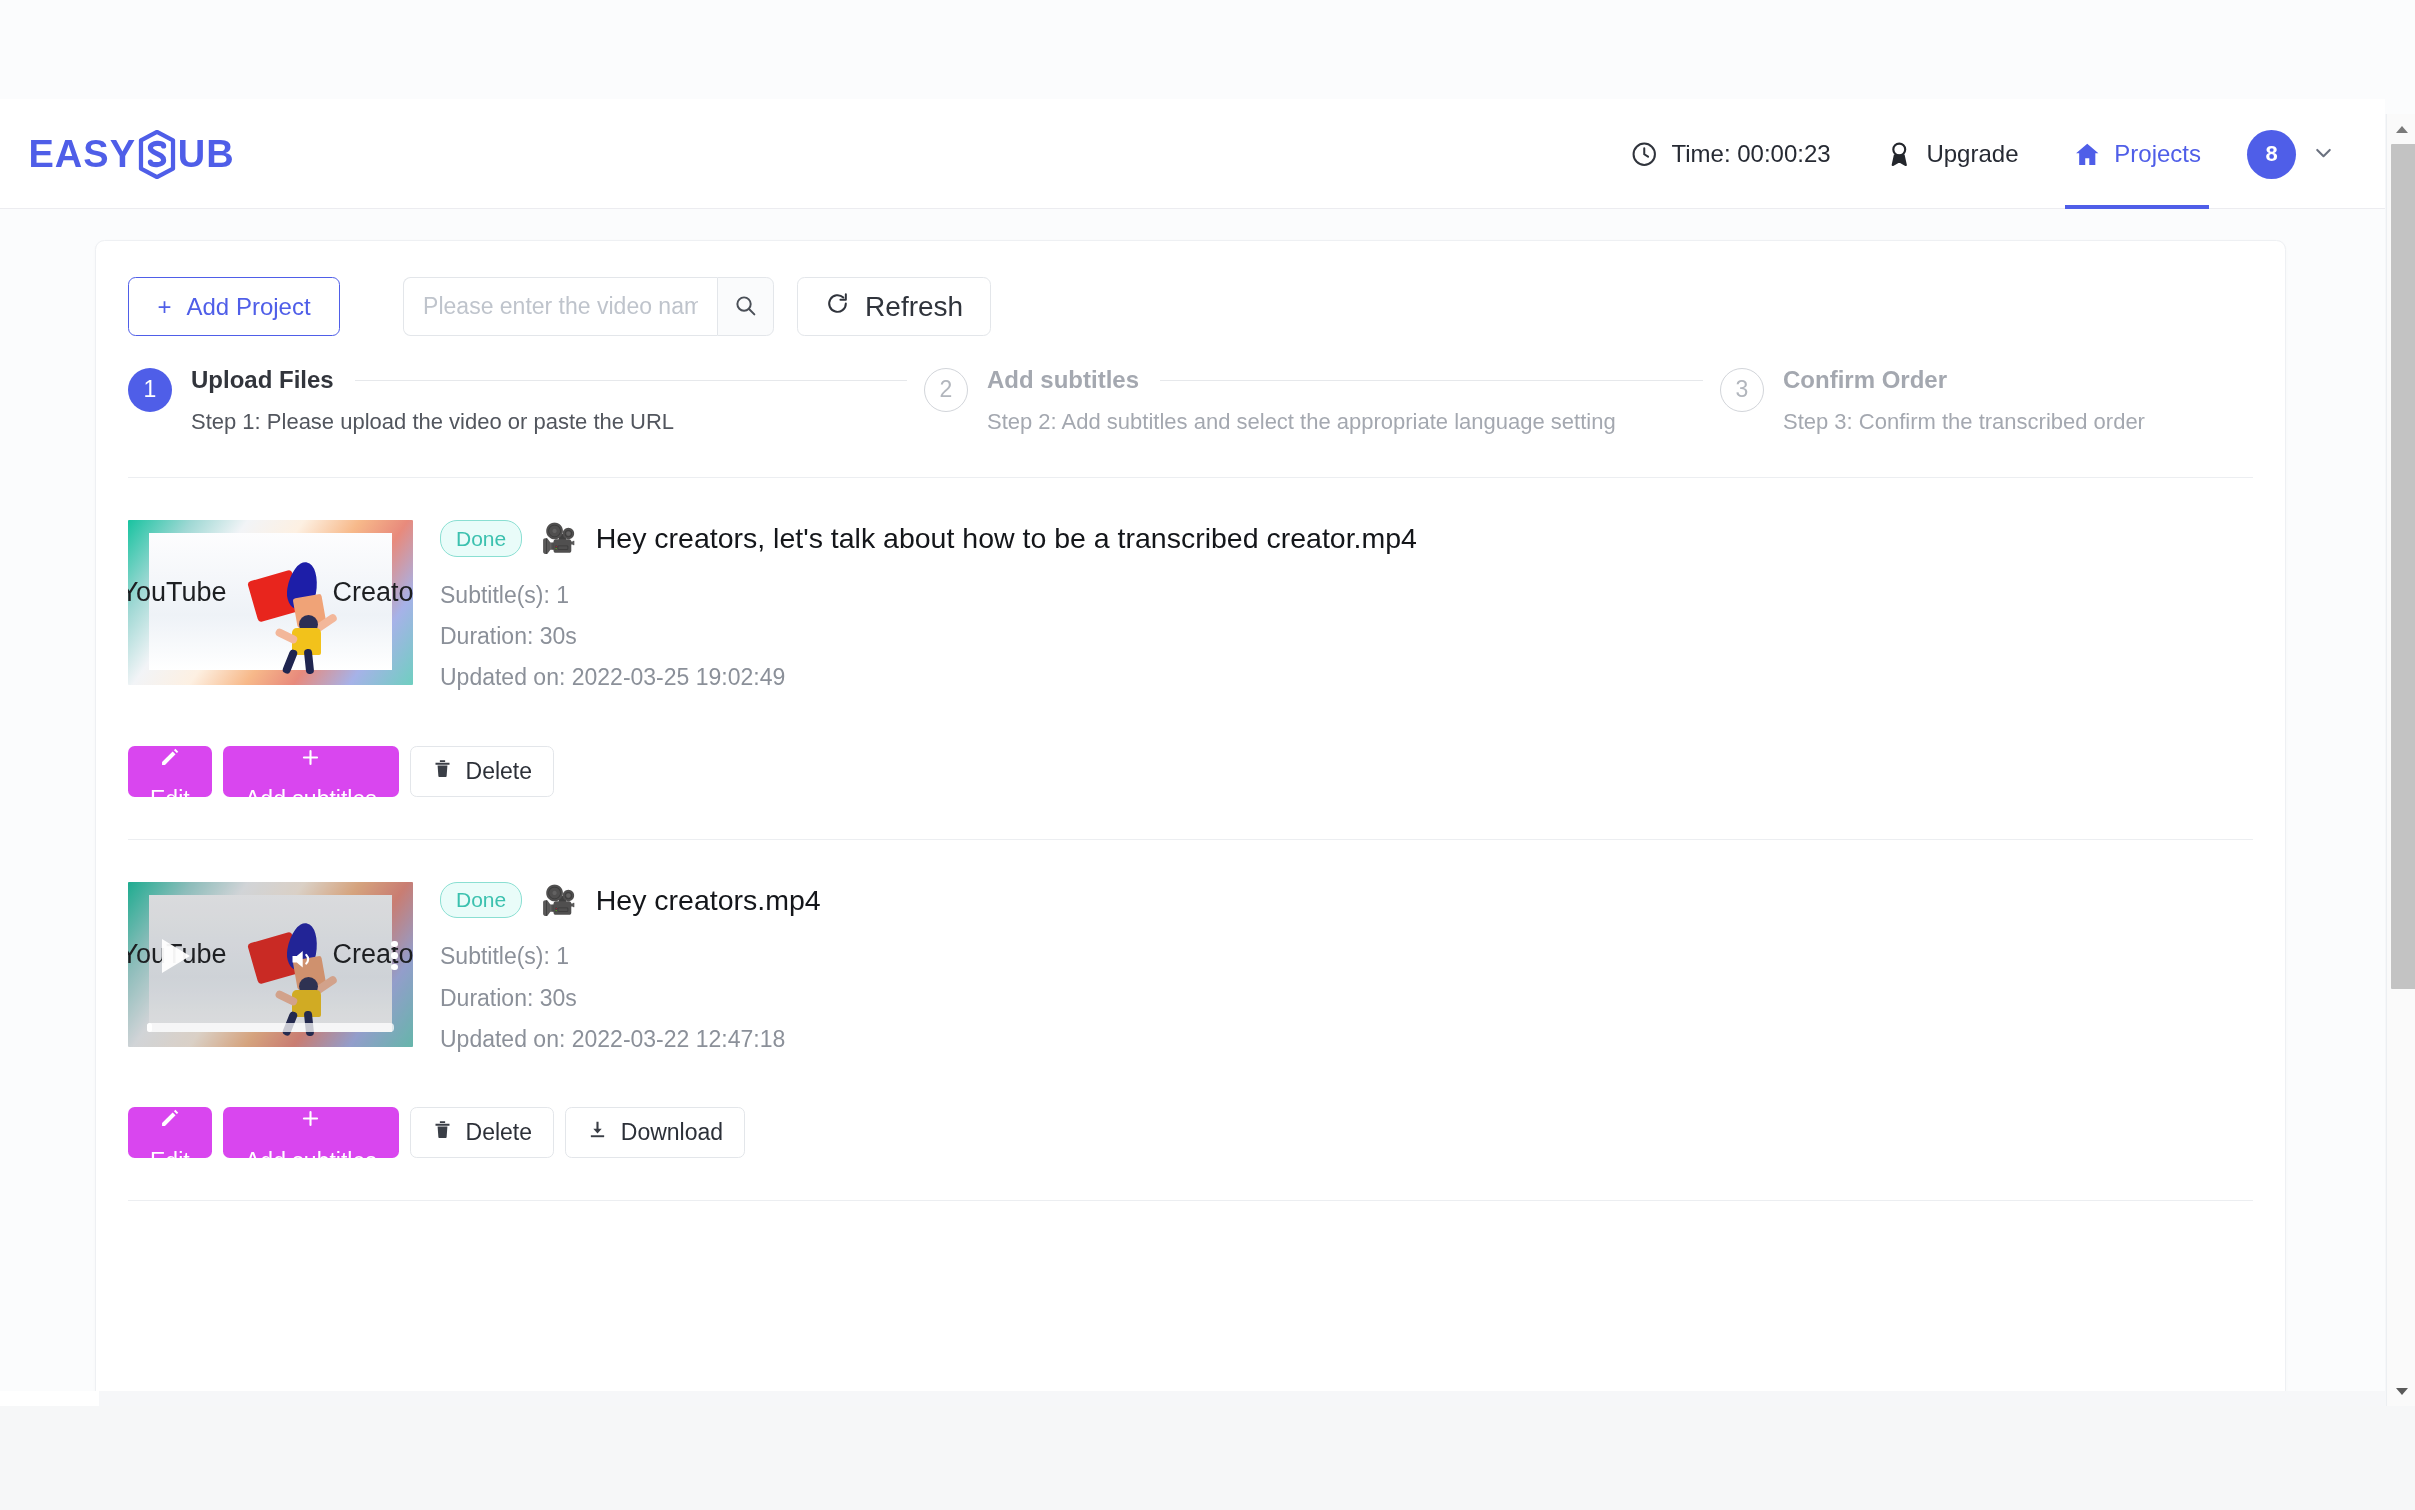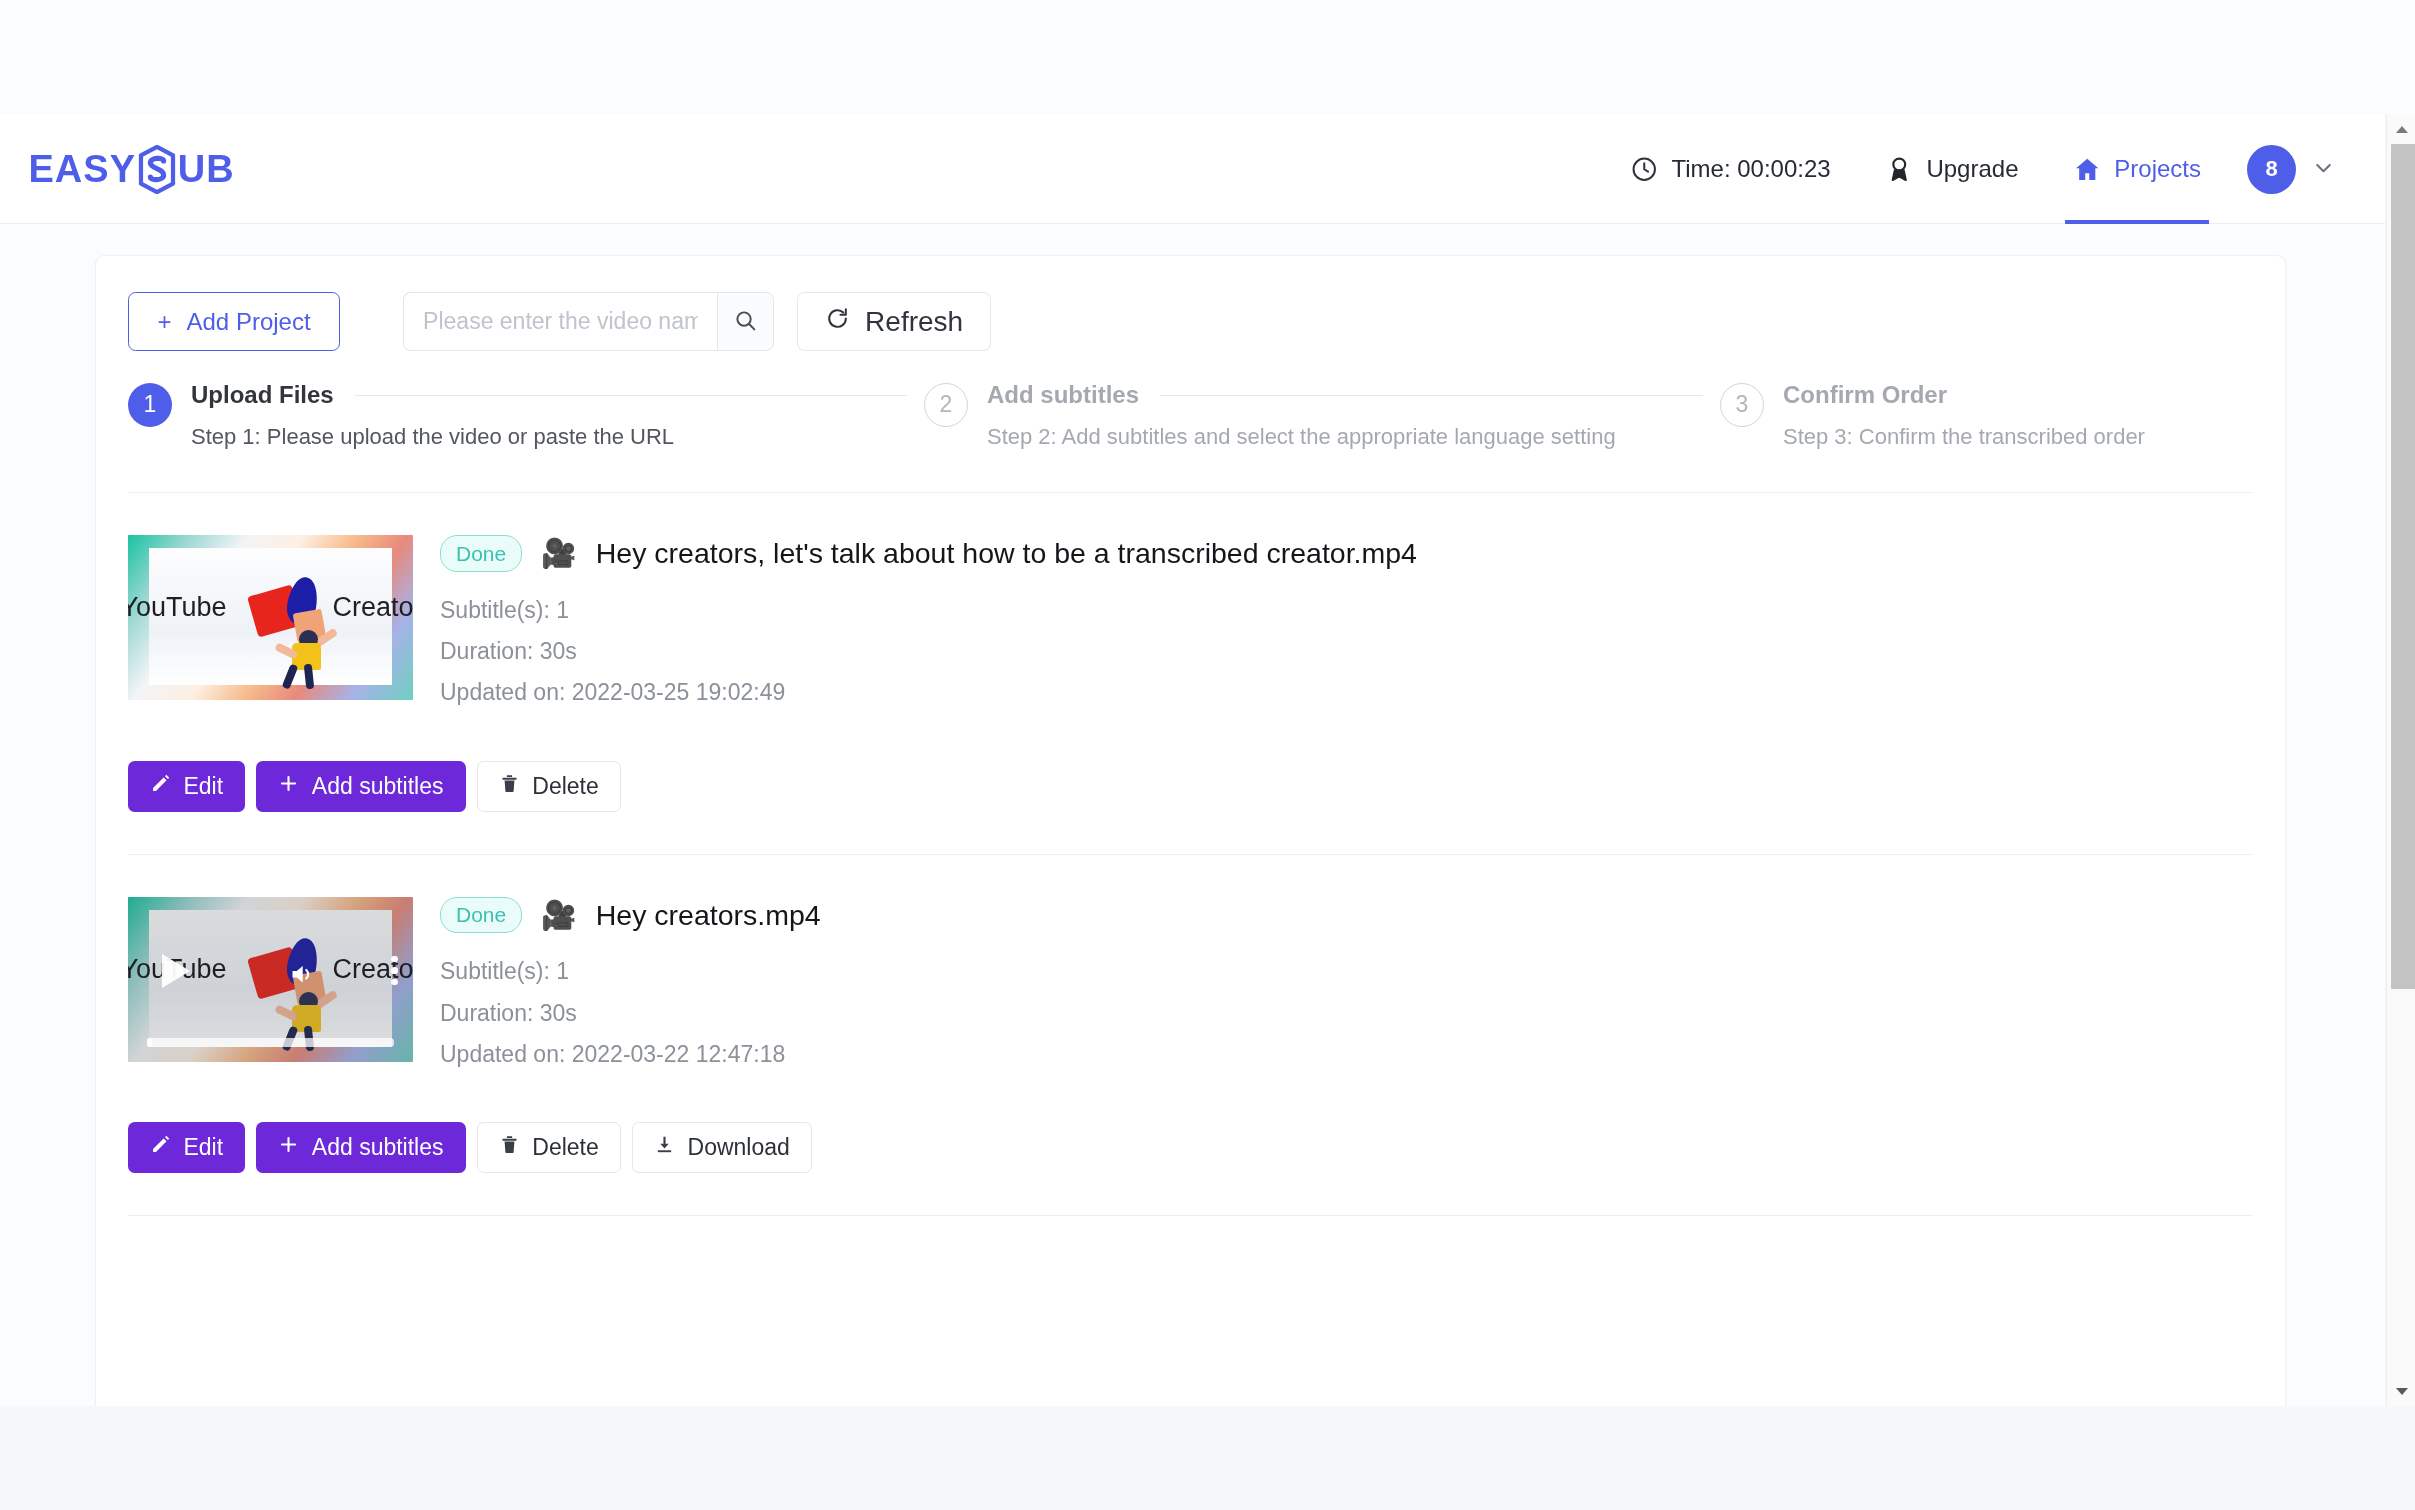--- a/index.html
+++ b/index.html
@@ -11,21 +11,21 @@
   }
 
   
   #root { position: relative; width: 2416px; height: 1510px; background: #f6f7f9; }
 
   #chrome-top { position: absolute; left: 0; top: 0; width: 2416px; height: 114px; background: #fbfcfd; }
   #chrome-bottom { position: absolute; left: 0; top: 1406px; width: 2416px; height: 105px; background: #f6f7f8; }
   #page-left-gutter { position: absolute; left: 0; top: 114px; width: 99px; height: 1292px; background: #ffffff; }
 
   #viewport {
-    position: absolute; left: 0; top: 114px;
+    position: absolute; left: 0; top: 99px;
     width: 2385px; height: 1292px;
     background: #fbfcfd;
     overflow: hidden;
   }
 
   
   #app-header {
     position: absolute; left: 0; top: 0; width: 2385px; height: 110px;
     background: #ffffff; border-bottom: 1px solid #ececf0;
   }
@@ -151,21 +151,21 @@
   .file-title { font-size: 28.5px; color: #14161a; white-space: nowrap; overflow: hidden; text-overflow: ellipsis; }
   .meta { margin-top: 25px; }
   .meta-line { font-size: 23px; color: #8b9099; margin-bottom: 14.3px; }
 
   .actions { display: flex; gap: 11.4px; margin-top: 40px; }
   .btn {
     height: 51px; padding: 0 21px; border-radius: 6.7px; font-size: 23px; display: flex;
     align-items: center; gap: 12.4px; cursor: pointer; border: 1px solid transparent;
     font-family: "Liberation Sans", sans-serif; white-space: nowrap;
   }
-  .btn-primary { background: #6d28d9; color: #fff; }
+  .btn-primary { background: #d946ef; color: #fff; flex-direction: column; }
   .btn-ghost { background: #fff; color: #2c3038; border: 1px solid #e3e6ea; }
 
   
   #scrollbar {
     position: absolute; right: 0; top: 114px; width: 30px; height: 1292px;
     background: #fafafa; border-left: 1px solid #eceff2;
   }
   .sb-btn { width: 30px; height: 30px; display: flex; align-items: center; justify-content: center; cursor: pointer; }
   .sb-arrow { width: 0; height: 0; border-left: 6.7px solid transparent; border-right: 6.7px solid transparent; }
   .sb-up { border-bottom: 7.6px solid #7a7a7a; }

